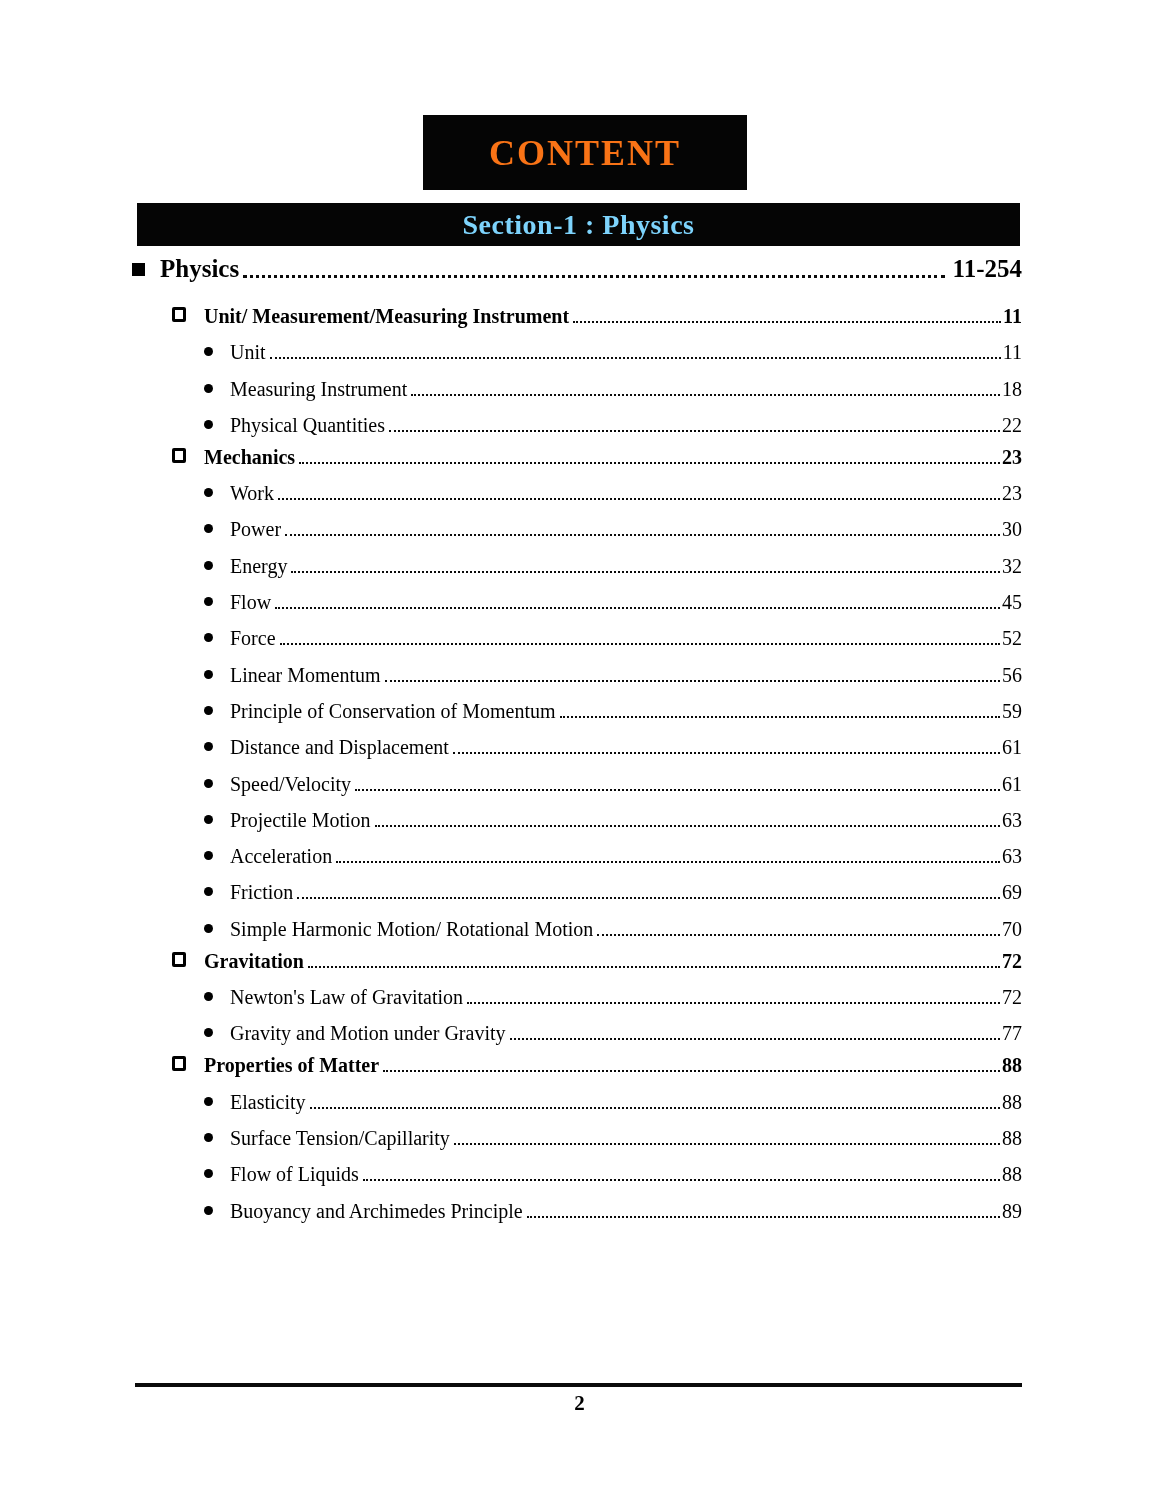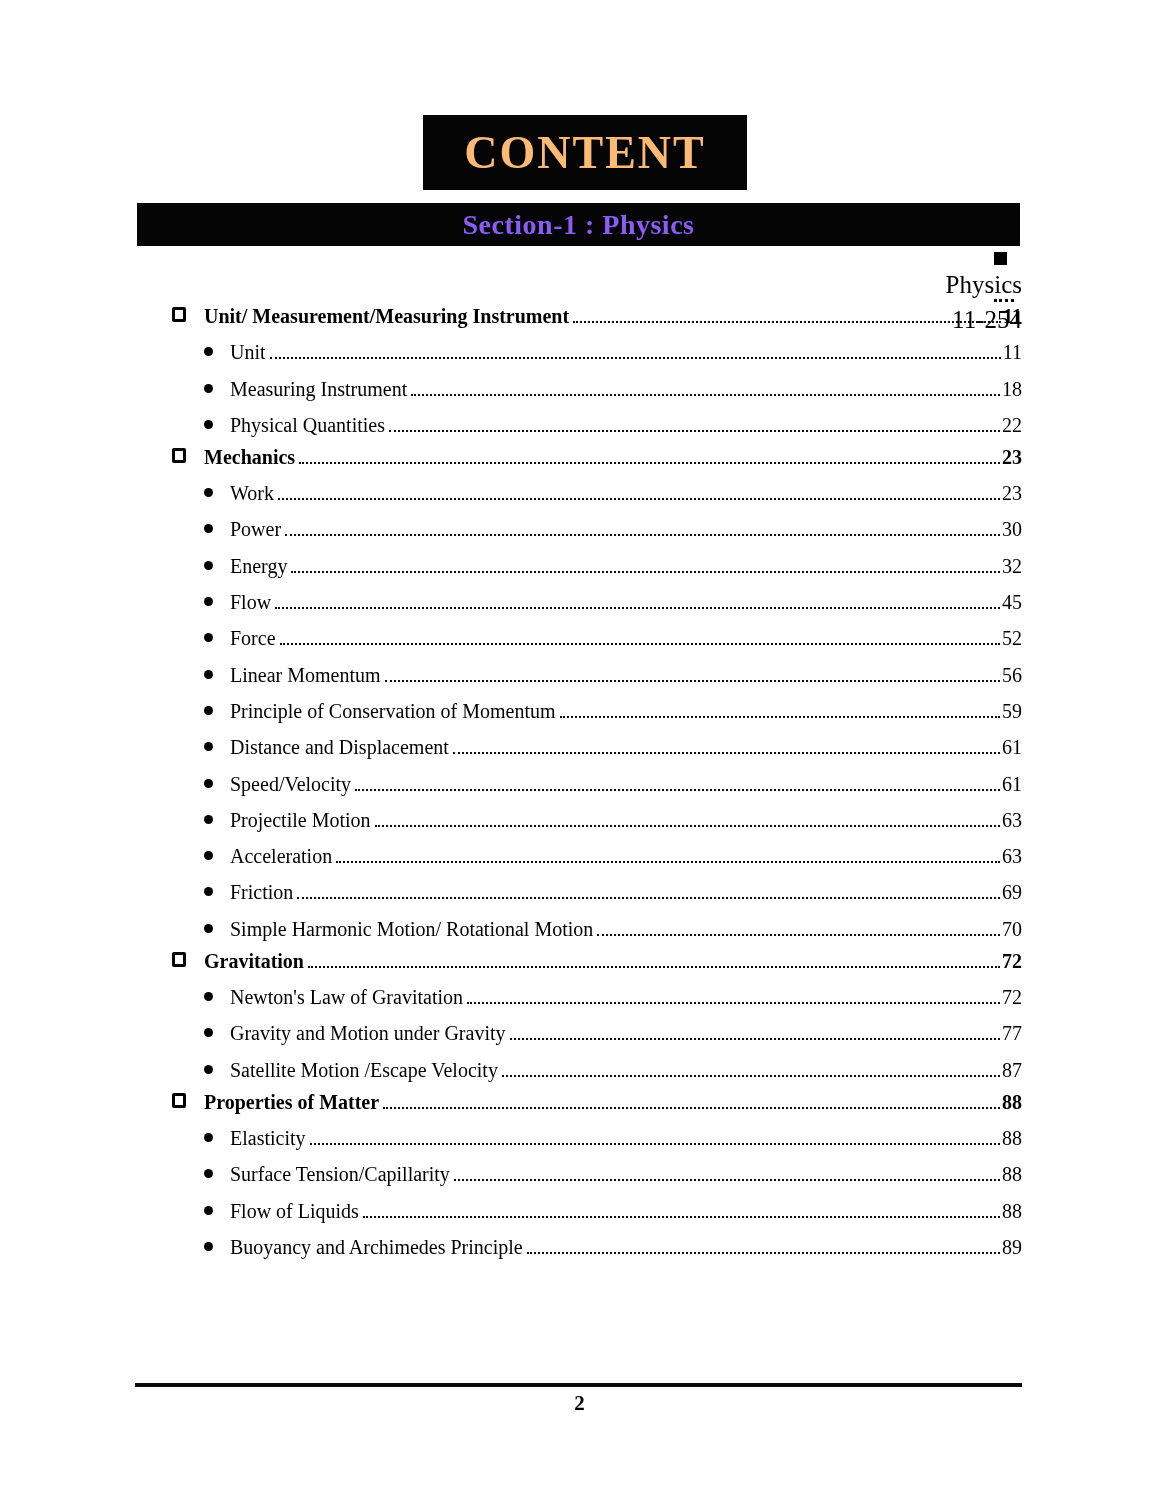--- a/index.html
+++ b/index.html
@@ -23,42 +23,42 @@
     left: 423px;
     top: 115px;
     width: 324px;
     height: 75px;
     background: #050505;
     display: flex;
     align-items: center;
     justify-content: center;
   }
   .content-box .title-text {
-    color: #fdba74;
+    color: #f97316;
     font-weight: bold;
-    font-size: 46px;
+    font-size: 36px;
     letter-spacing: 2px;
     line-height: 1;
     text-align: center;
   }
 
   
   .section-bar {
     position: absolute;
     left: 137px;
     top: 203px;
     width: 883px;
     height: 43px;
     background: #050505;
     display: flex;
     align-items: center;
     justify-content: center;
   }
   .section-bar .section-text {
-    color: #8b5cf6;
+    color: #7dd3fc;
     font-weight: bold;
     font-size: 28px;
     line-height: 1;
     letter-spacing: 0.5px;
   }
 
   
   .toc {
     position: absolute;
     left: 137px;
@@ -75,21 +75,21 @@
     line-height: 1;
     padding-bottom: 2px;
   }
   .leader {
     flex: 1;
     border-bottom: 2px dotted #0a0a0a;
     margin: 0 2px 5px 4px;
     min-width: 20px;
   }
 
-  .row.lvl1 { height: 31px; font-size: 25px; font-weight: normal; flex-direction: column; }
+  .row.lvl1 { height: 31px; font-size: 25px; font-weight: bold; }
   .row.lvl2 { height: 32px; font-size: 20px; font-weight: bold; }
   .row.lvl2.after-l1 { height: 45px; }
   .row.lvl3 { height: 36.3px; font-size: 20px; justify-content: space-between; }
 
   .row.lvl1 .leader { border-bottom: 3px dotted #0a0a0a; margin-right: 8px; margin-bottom: 5px; }
 
   .bullet { display: inline-block; flex: 0 0 auto; }
   .b1 {
     width: 13px; height: 13px;
     background: #000000;
@@ -267,26 +267,20 @@
         <span class="label">Newton's Law of Gravitation</span>
         <span class="leader"></span>
         <span class="page-num">72</span>
       </div>
       <div class="row lvl3">
         <span class="bullet b3"></span>
         <span class="label">Gravity and Motion under Gravity</span>
         <span class="leader"></span>
         <span class="page-num">77</span>
       </div>
-      <div class="row lvl3">
-        <span class="bullet b3"></span>
-        <span class="label">Satellite Motion /Escape Velocity</span>
-        <span class="leader"></span>
-        <span class="page-num">87</span>
-      </div>
       <div class="row lvl2">
         <span class="bullet b2"></span>
         <span class="label">Properties of Matter</span>
         <span class="leader"></span>
         <span class="page-num">88</span>
       </div>
       <div class="row lvl3">
         <span class="bullet b3"></span>
         <span class="label">Elasticity</span>
         <span class="leader"></span>

